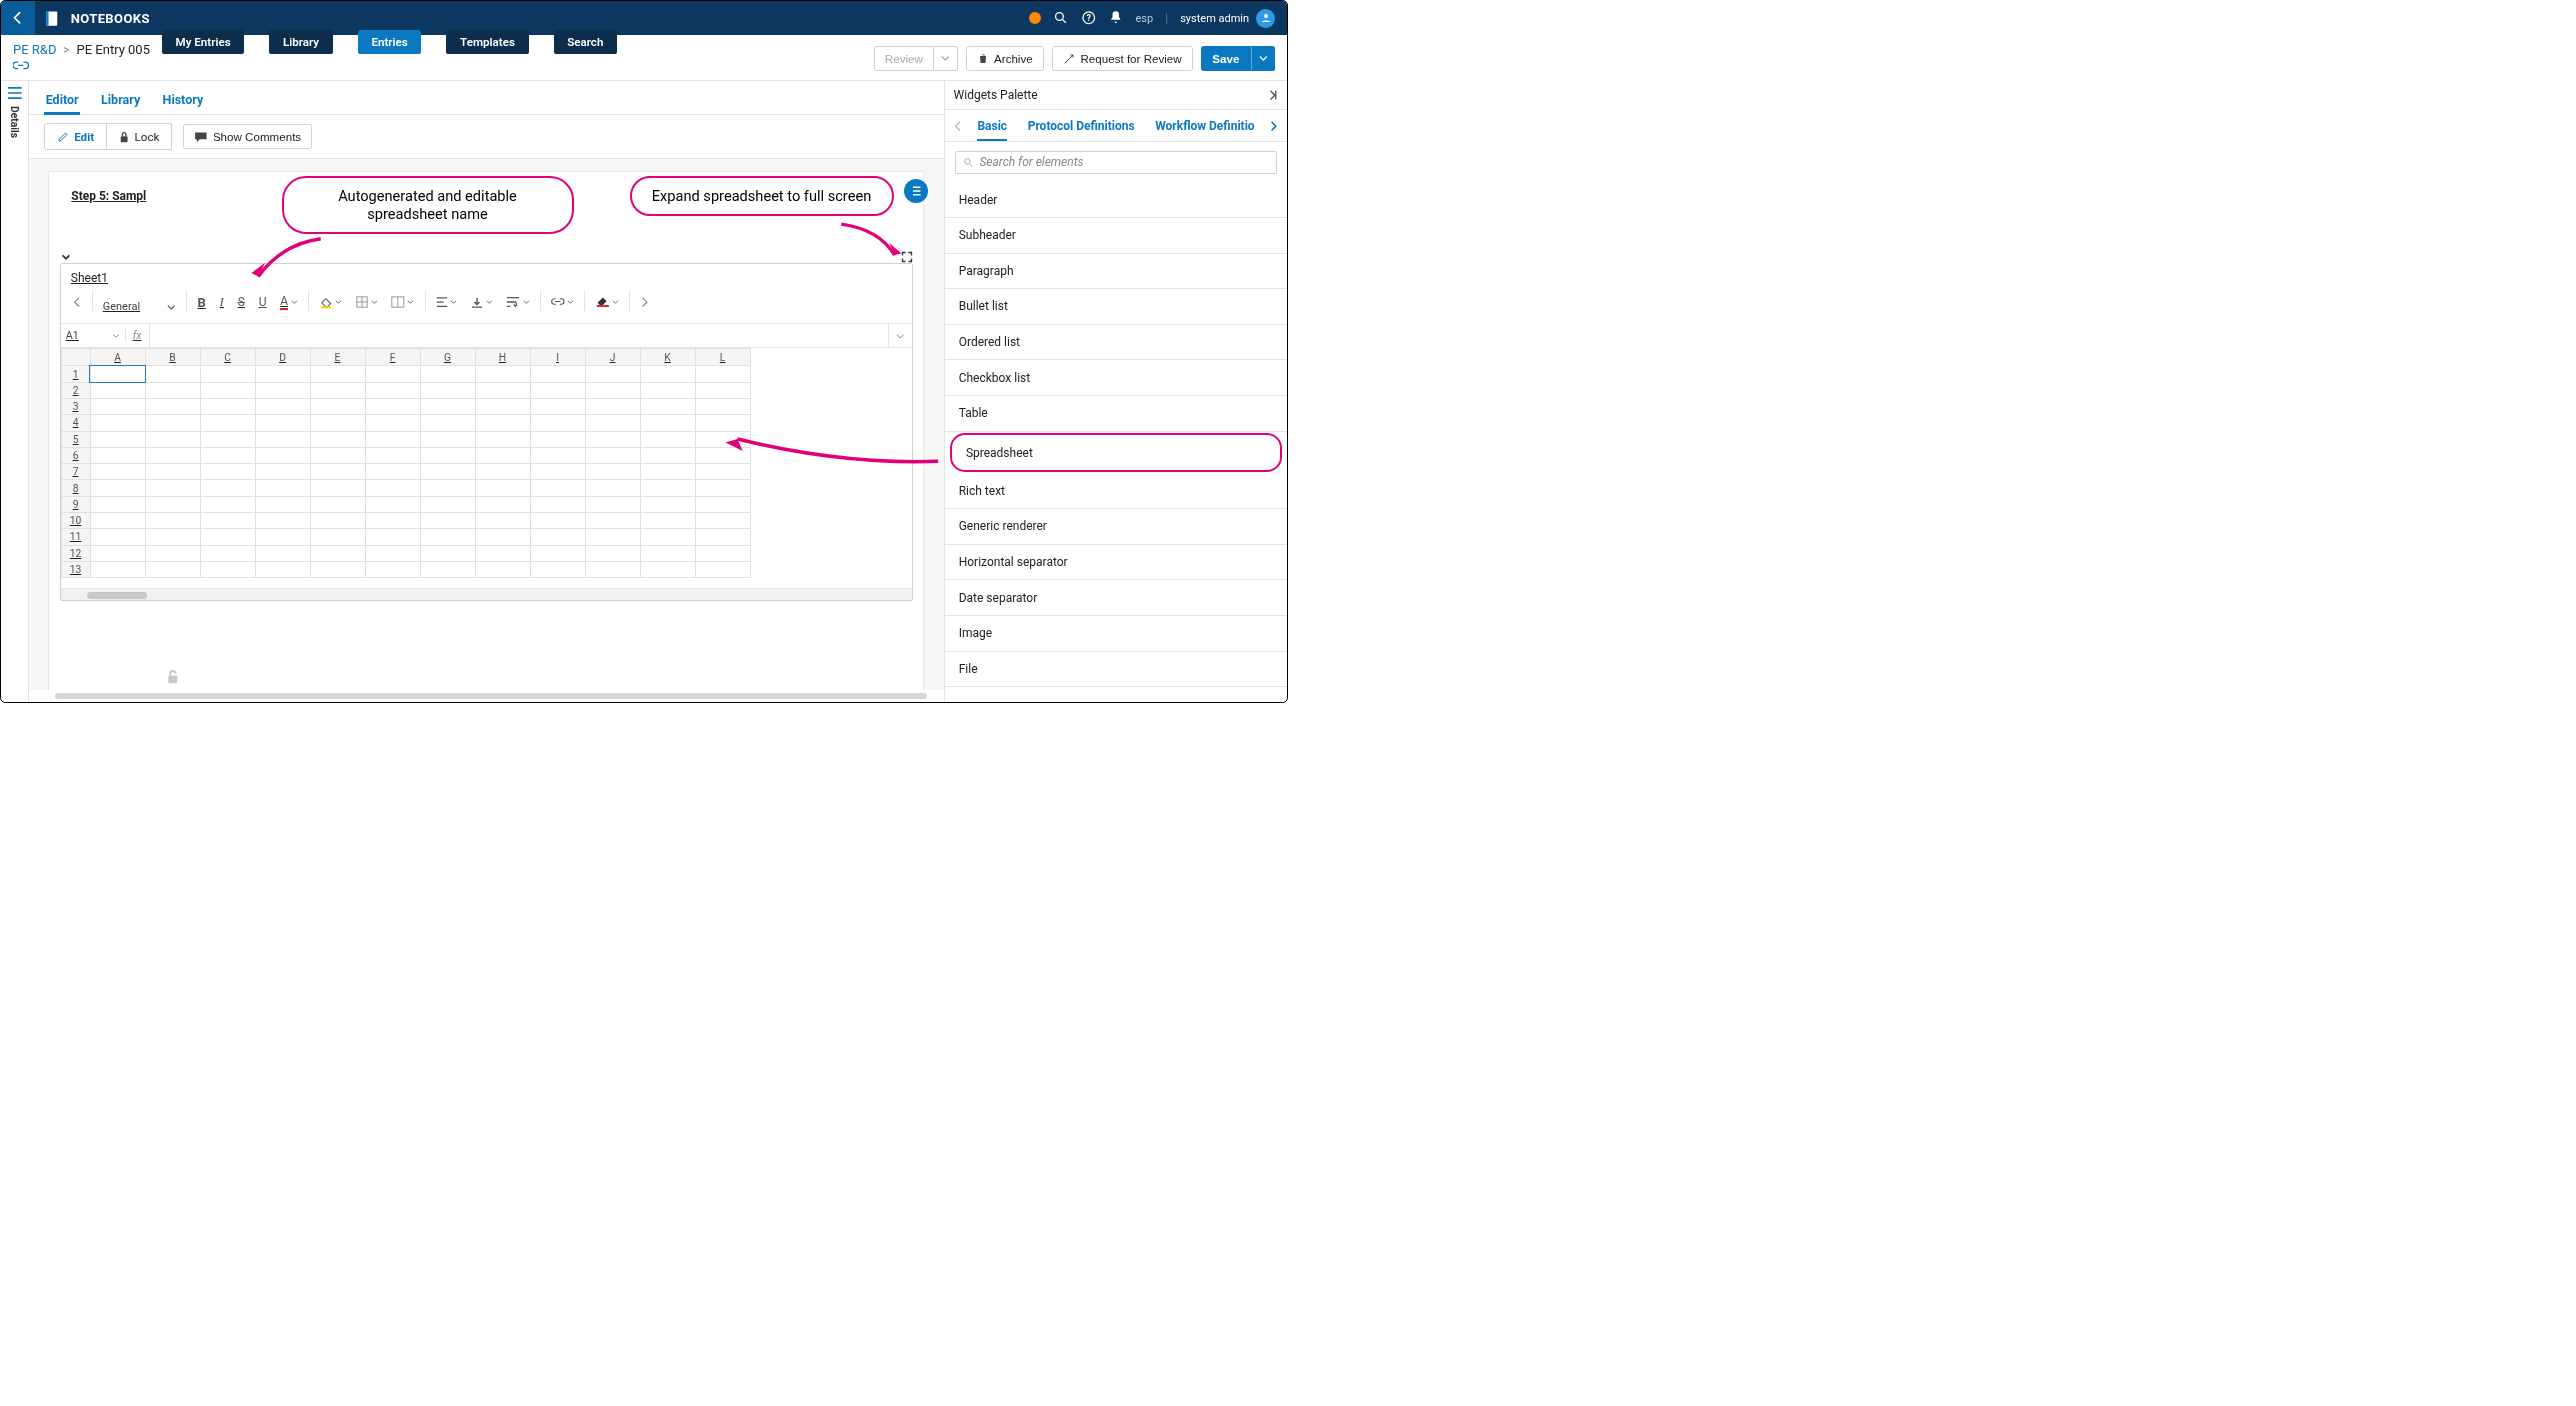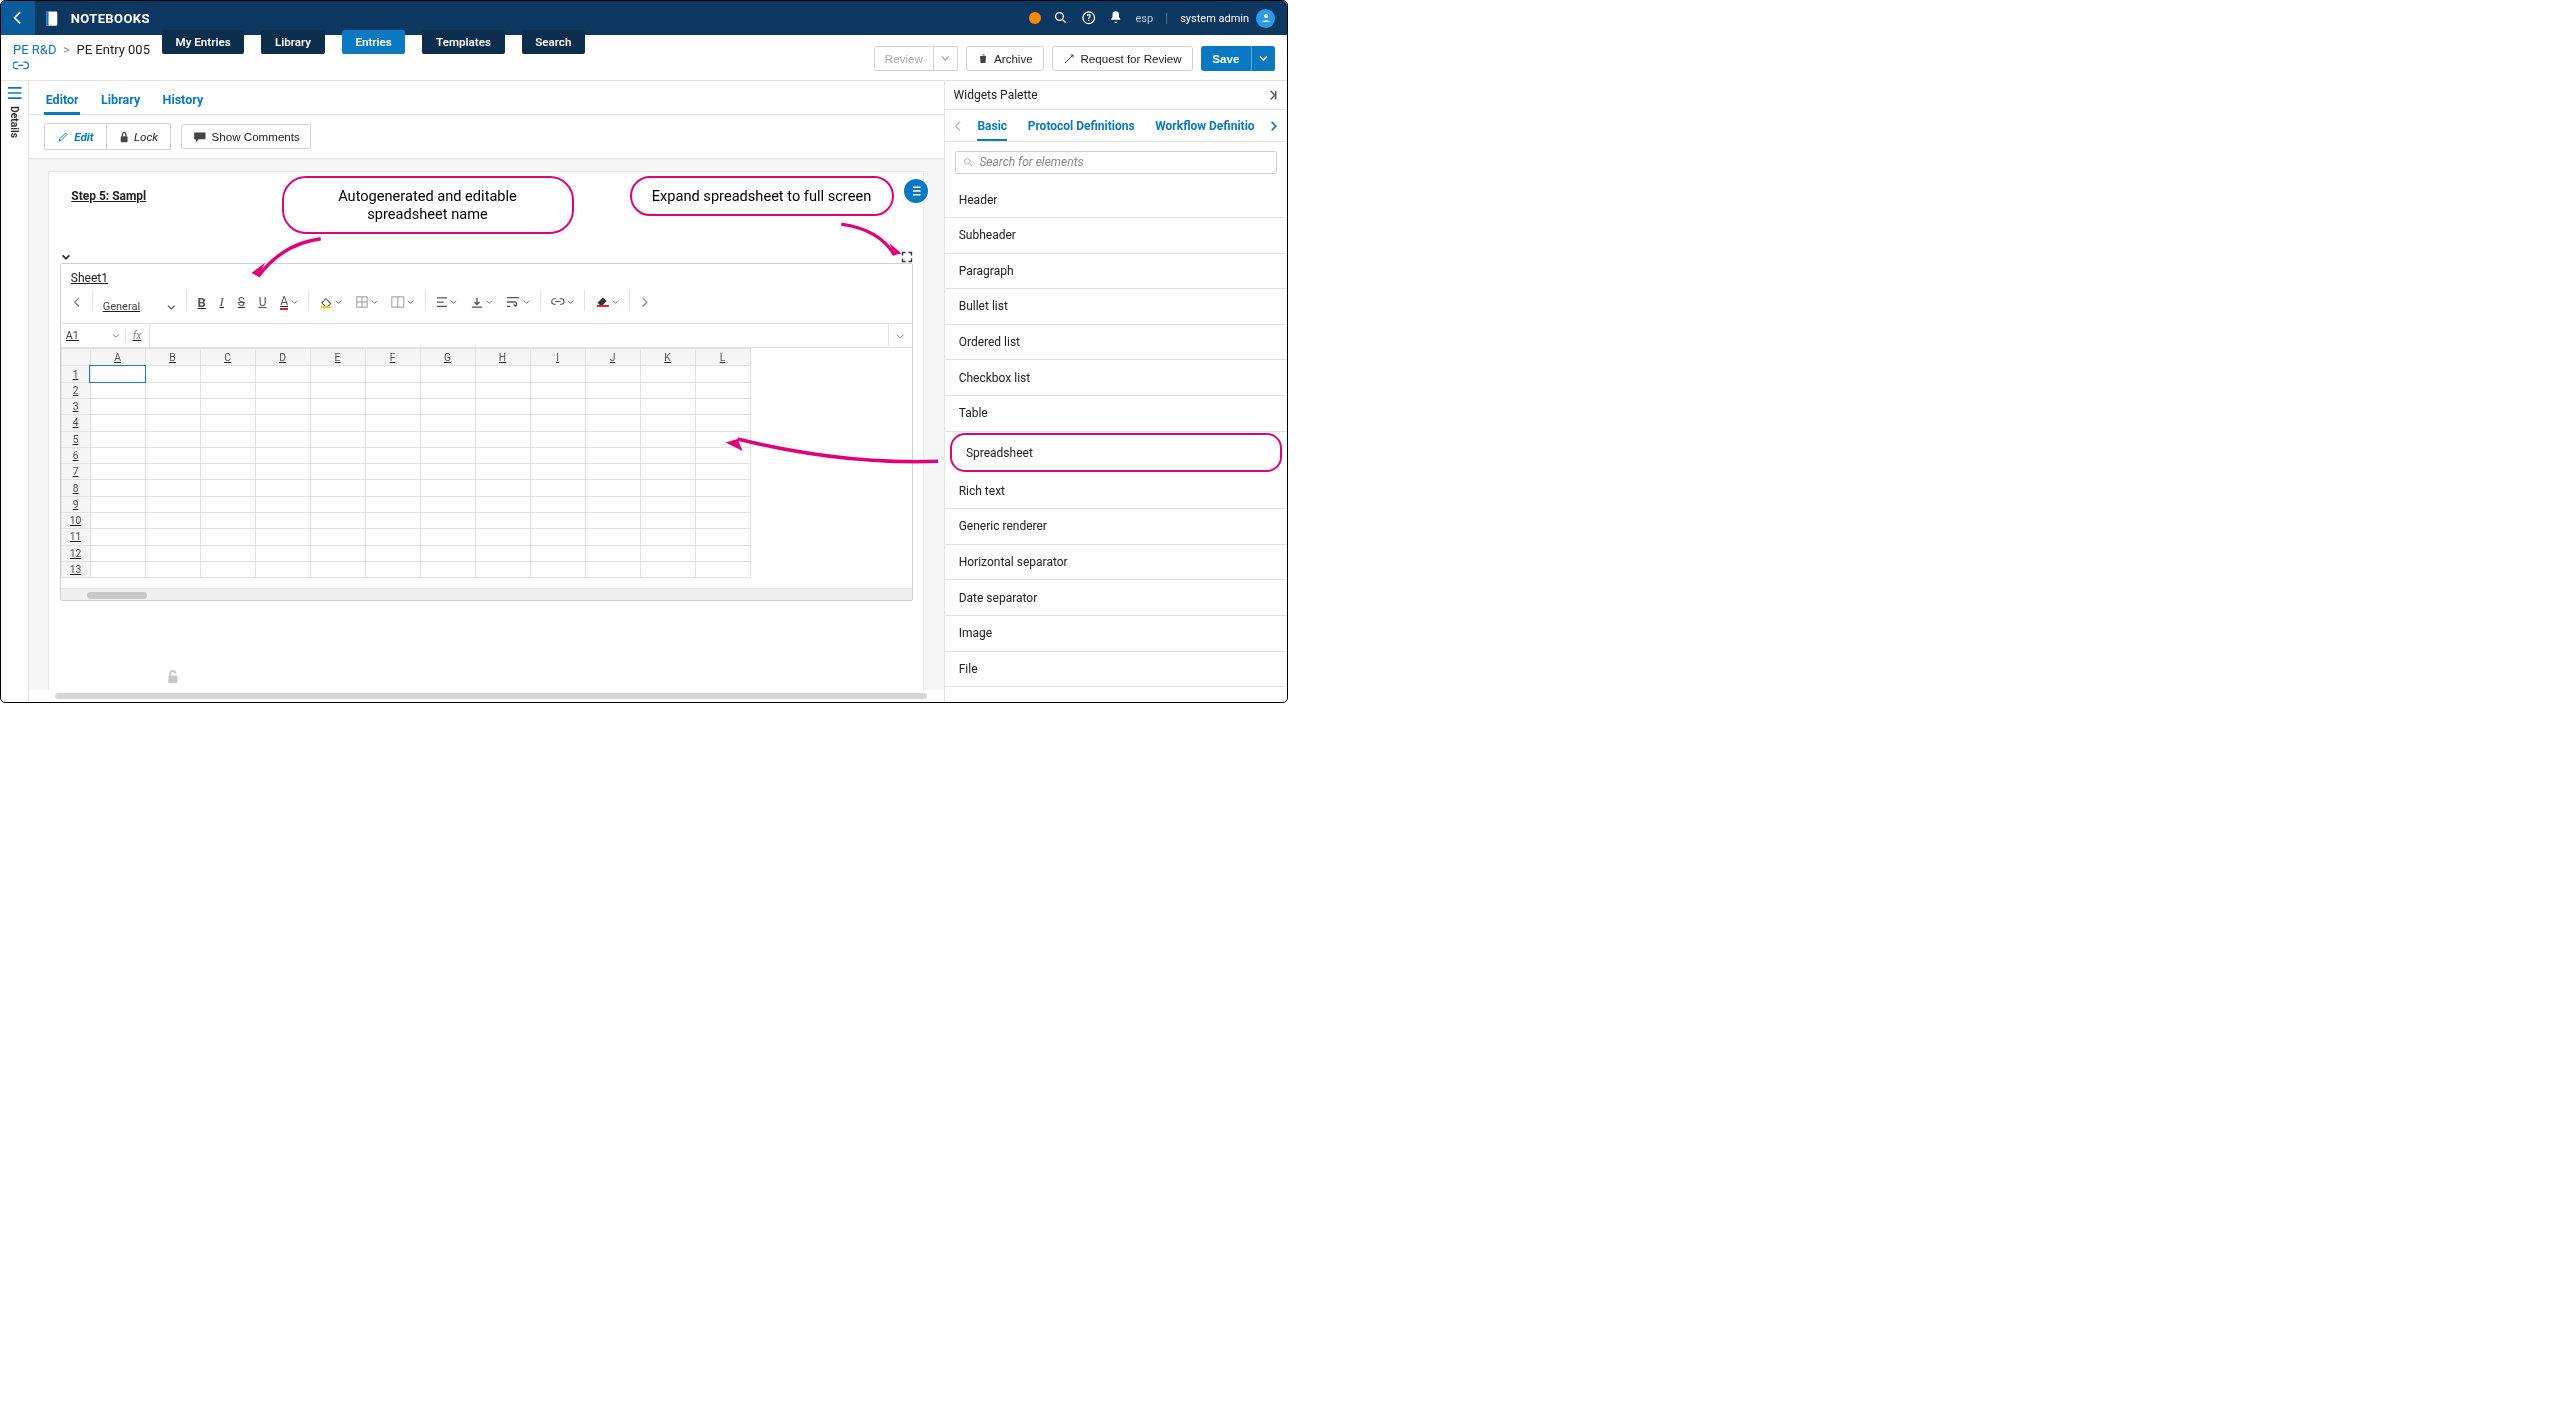--- a/index.html
+++ b/index.html
@@ -25,21 +25,21 @@
     background:#fff;
     overflow:hidden;
   }
   .app{width:1288px;height:703px;position:relative;display:flex;flex-direction:column;border:1.7px solid #000;border-radius:5.2px;overflow:hidden;}
 
   
   .topnav{height:34px;background:var(--nav-bg);display:flex;align-items:center;color:#fff;flex-shrink:0;}
   .topnav .back{width:34px;height:34px;display:flex;align-items:center;justify-content:center;background:#0a5b9a;}
   .topnav .app-icon{width:34px;height:34px;display:flex;align-items:center;justify-content:center;}
   .topnav .app-title{font-weight:700;font-size:13px;letter-spacing:0.4px;margin:0 8.6px 0 1.7px;}
-  .topnav .nav-items{display:flex;gap:17px;margin-left:3.4px;margin-top:48px;}
+  .topnav .nav-items{display:flex;gap:25px;margin-left:3.4px;margin-top:48px;}
   .topnav .nav-item{padding:5.2px 13.7px;border-radius:2.6px;background:#0d2d4d;color:#fff;font-size:11.6px;font-weight:600;cursor:pointer;}
   .topnav .nav-item.active{background:var(--nav-active);}
   .topnav .spacer{flex:1;}
   .topnav .right{display:flex;align-items:center;gap:12px;padding-right:12px;}
   .topnav .dot{width:12px;height:12px;border-radius:50%;background:#ff8a00;}
   .topnav .right svg{fill:#fff;}
   .topnav .app-label{color:#b8c9d8;font-size:11px;}
   .topnav .divider{color:#5a7a95;}
   .topnav .user{display:flex;align-items:center;gap:6.9px;color:#fff;font-size:11px;}
   .avatar{width:19px;height:19px;border-radius:50%;background:#2b9be8;display:flex;align-items:center;justify-content:center;}
@@ -67,21 +67,21 @@
   .details-rail .menu-icn{margin-top:5.2px;color:var(--blue);}
   .details-rail .vlabel{writing-mode:vertical-rl;font-size:10.3px;font-weight:700;color:#333;margin-top:6.9px;}
 
   .content{flex:1;display:flex;flex-direction:column;min-width:0;}
   .tabbar{display:flex;gap:19px;padding:5.2px 15.5px 0 15.5px;border-bottom:0.9px solid var(--border-light);}
   .tabbar .tab{padding:5.2px 1.7px 6.9px 1.7px;font-size:12.5px;font-weight:700;color:var(--blue);cursor:pointer;position:relative;}
   .tabbar .tab.active:after{content:"";position:absolute;left:0;right:0;bottom:-0.9px;height:2.6px;background:var(--blue);}
 
   .toolbar{display:flex;align-items:center;gap:10.3px;padding:8.6px 15.5px;border-bottom:0.9px solid var(--border-light);}
   .btngroup{display:flex;}
-  .btngroup .seg{border:0.9px solid var(--border);padding:5.2px 12px;display:flex;align-items:center;gap:5.2px;font-size:11.6px;cursor:pointer;font-style:italic;}
+  .btngroup .seg{border:0.9px solid var(--border);padding:5.2px 12px;display:flex;align-items:center;gap:5.2px;font-size:11.6px;cursor:pointer;}
   .btngroup .seg:first-child{border-radius:2.6px 0 0 2.6px;}
   .btngroup .seg:last-child{border-radius:0 2.6px 2.6px 0;border-left:none;}
   .btngroup .seg.active{color:var(--blue);font-weight:700;}
 
   .canvas{flex:1;background:var(--page-bg);overflow:auto;padding:12px 12px 0 12px;position:relative;text-decoration:underline;}
   .doc{background:#fff;margin:0 auto;max-width:876px;position:relative;border:0.9px solid #e7e7e7;min-height:532px;padding:17px 0;}
   .doc-actions{position:absolute;top:6.9px;right:-5.2px;}
   .fab{width:24px;height:24px;border-radius:50%;background:var(--blue);display:flex;align-items:center;justify-content:center;}
   .step-title{font-weight:700;padding:0 22px;font-size:12px;}
   .sheet-block{margin:48px 10.3px 0 10.3px;}

